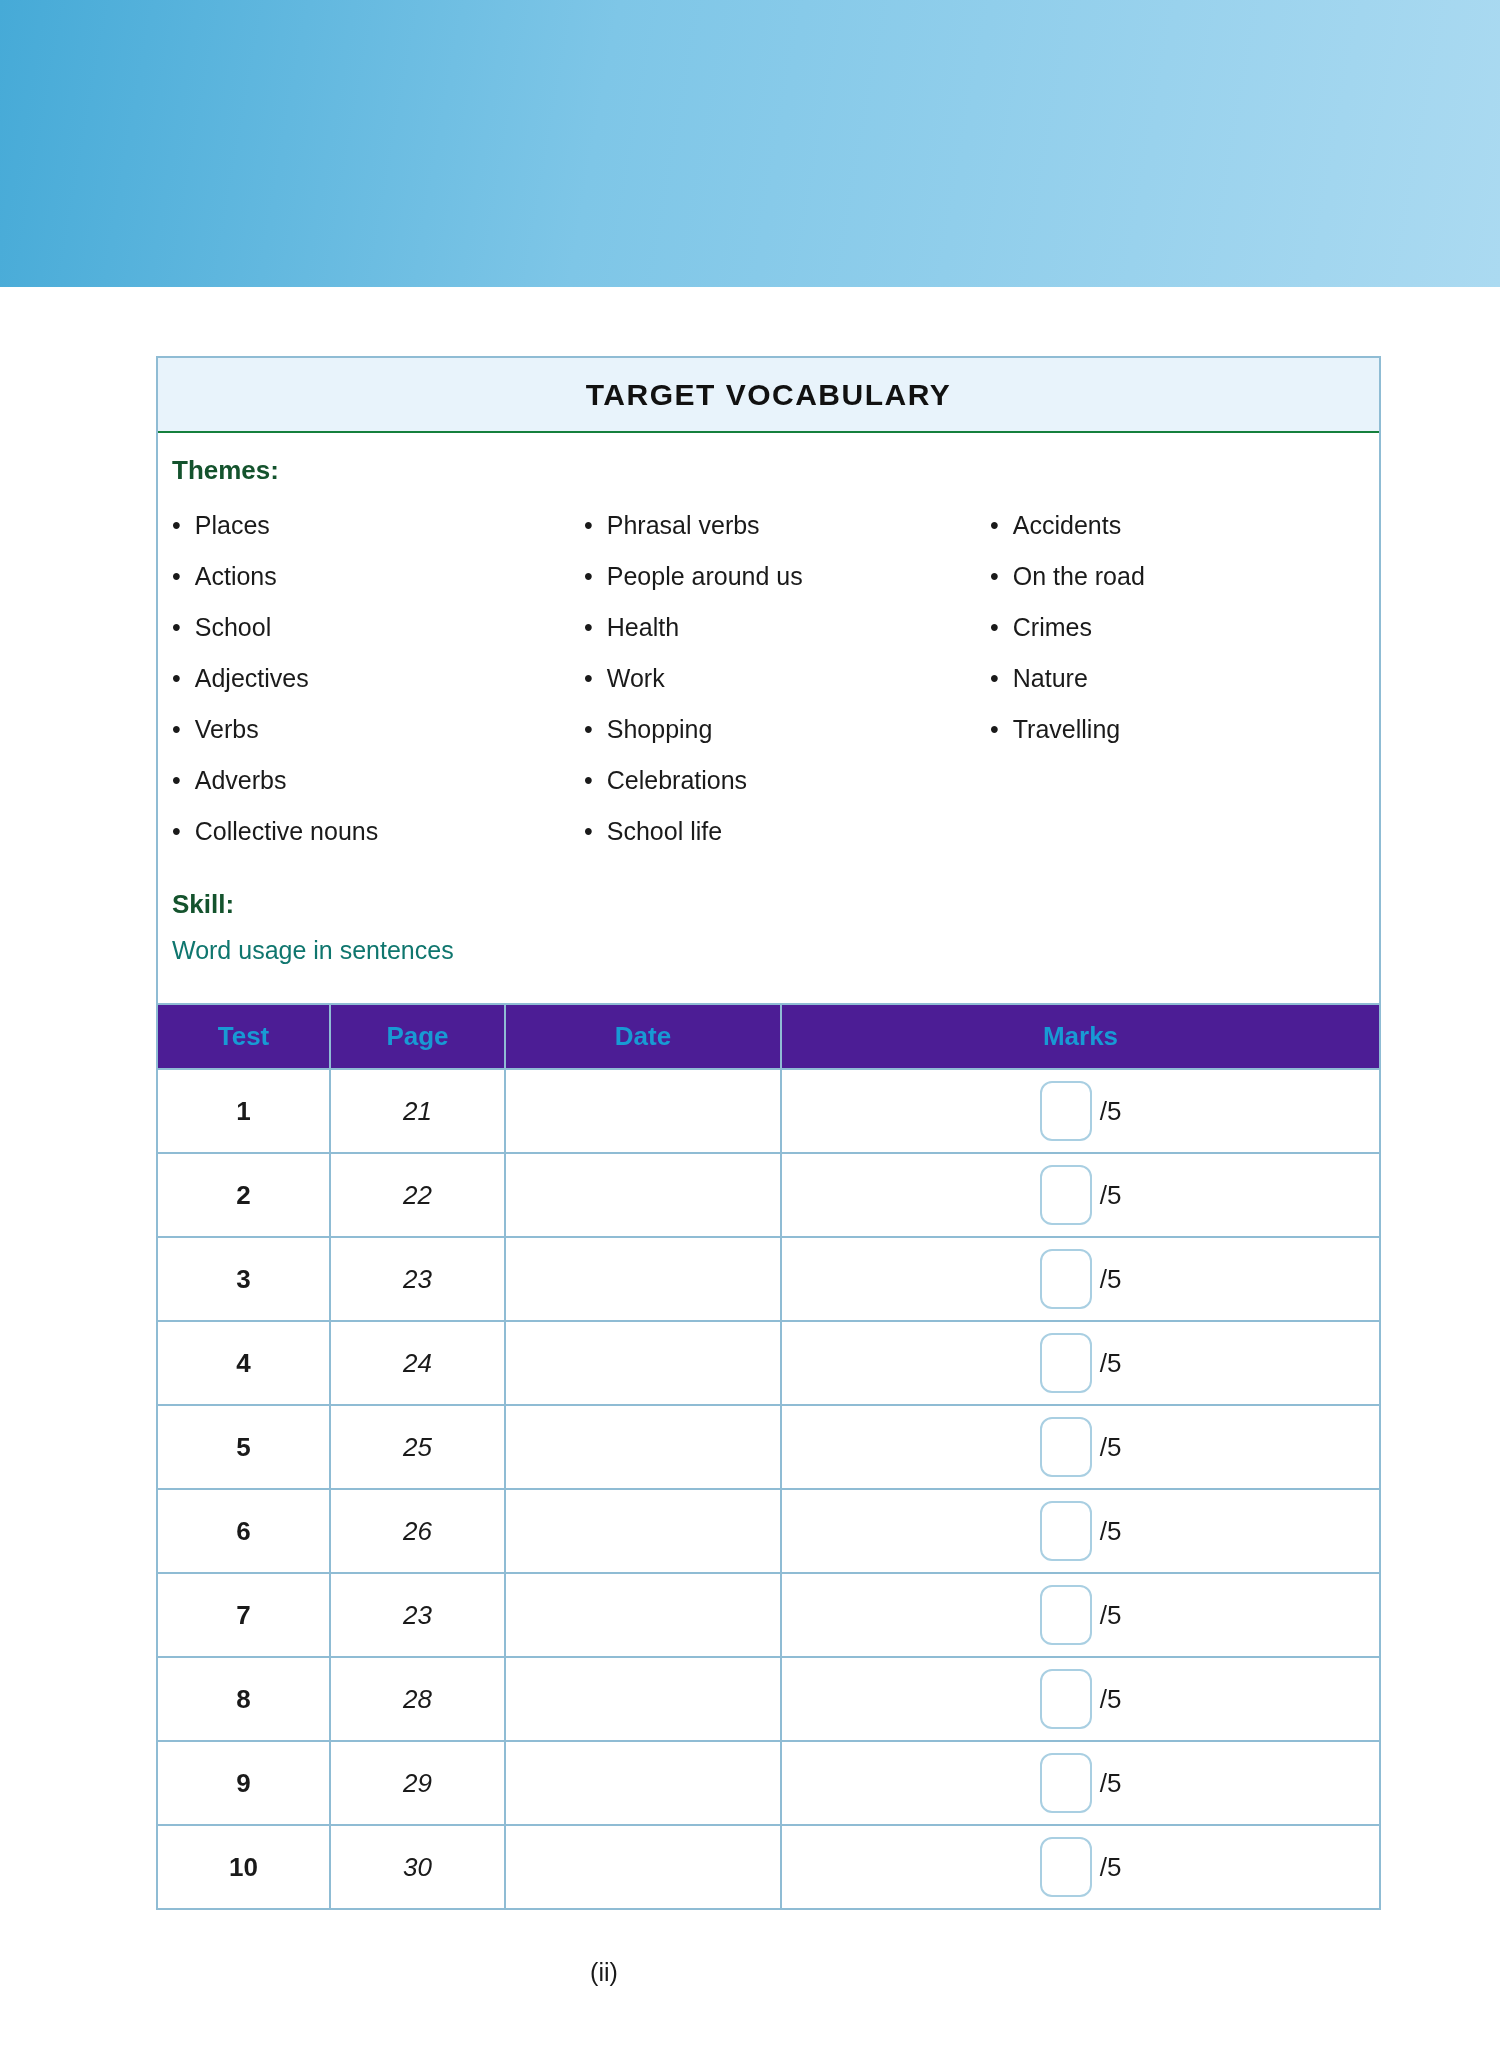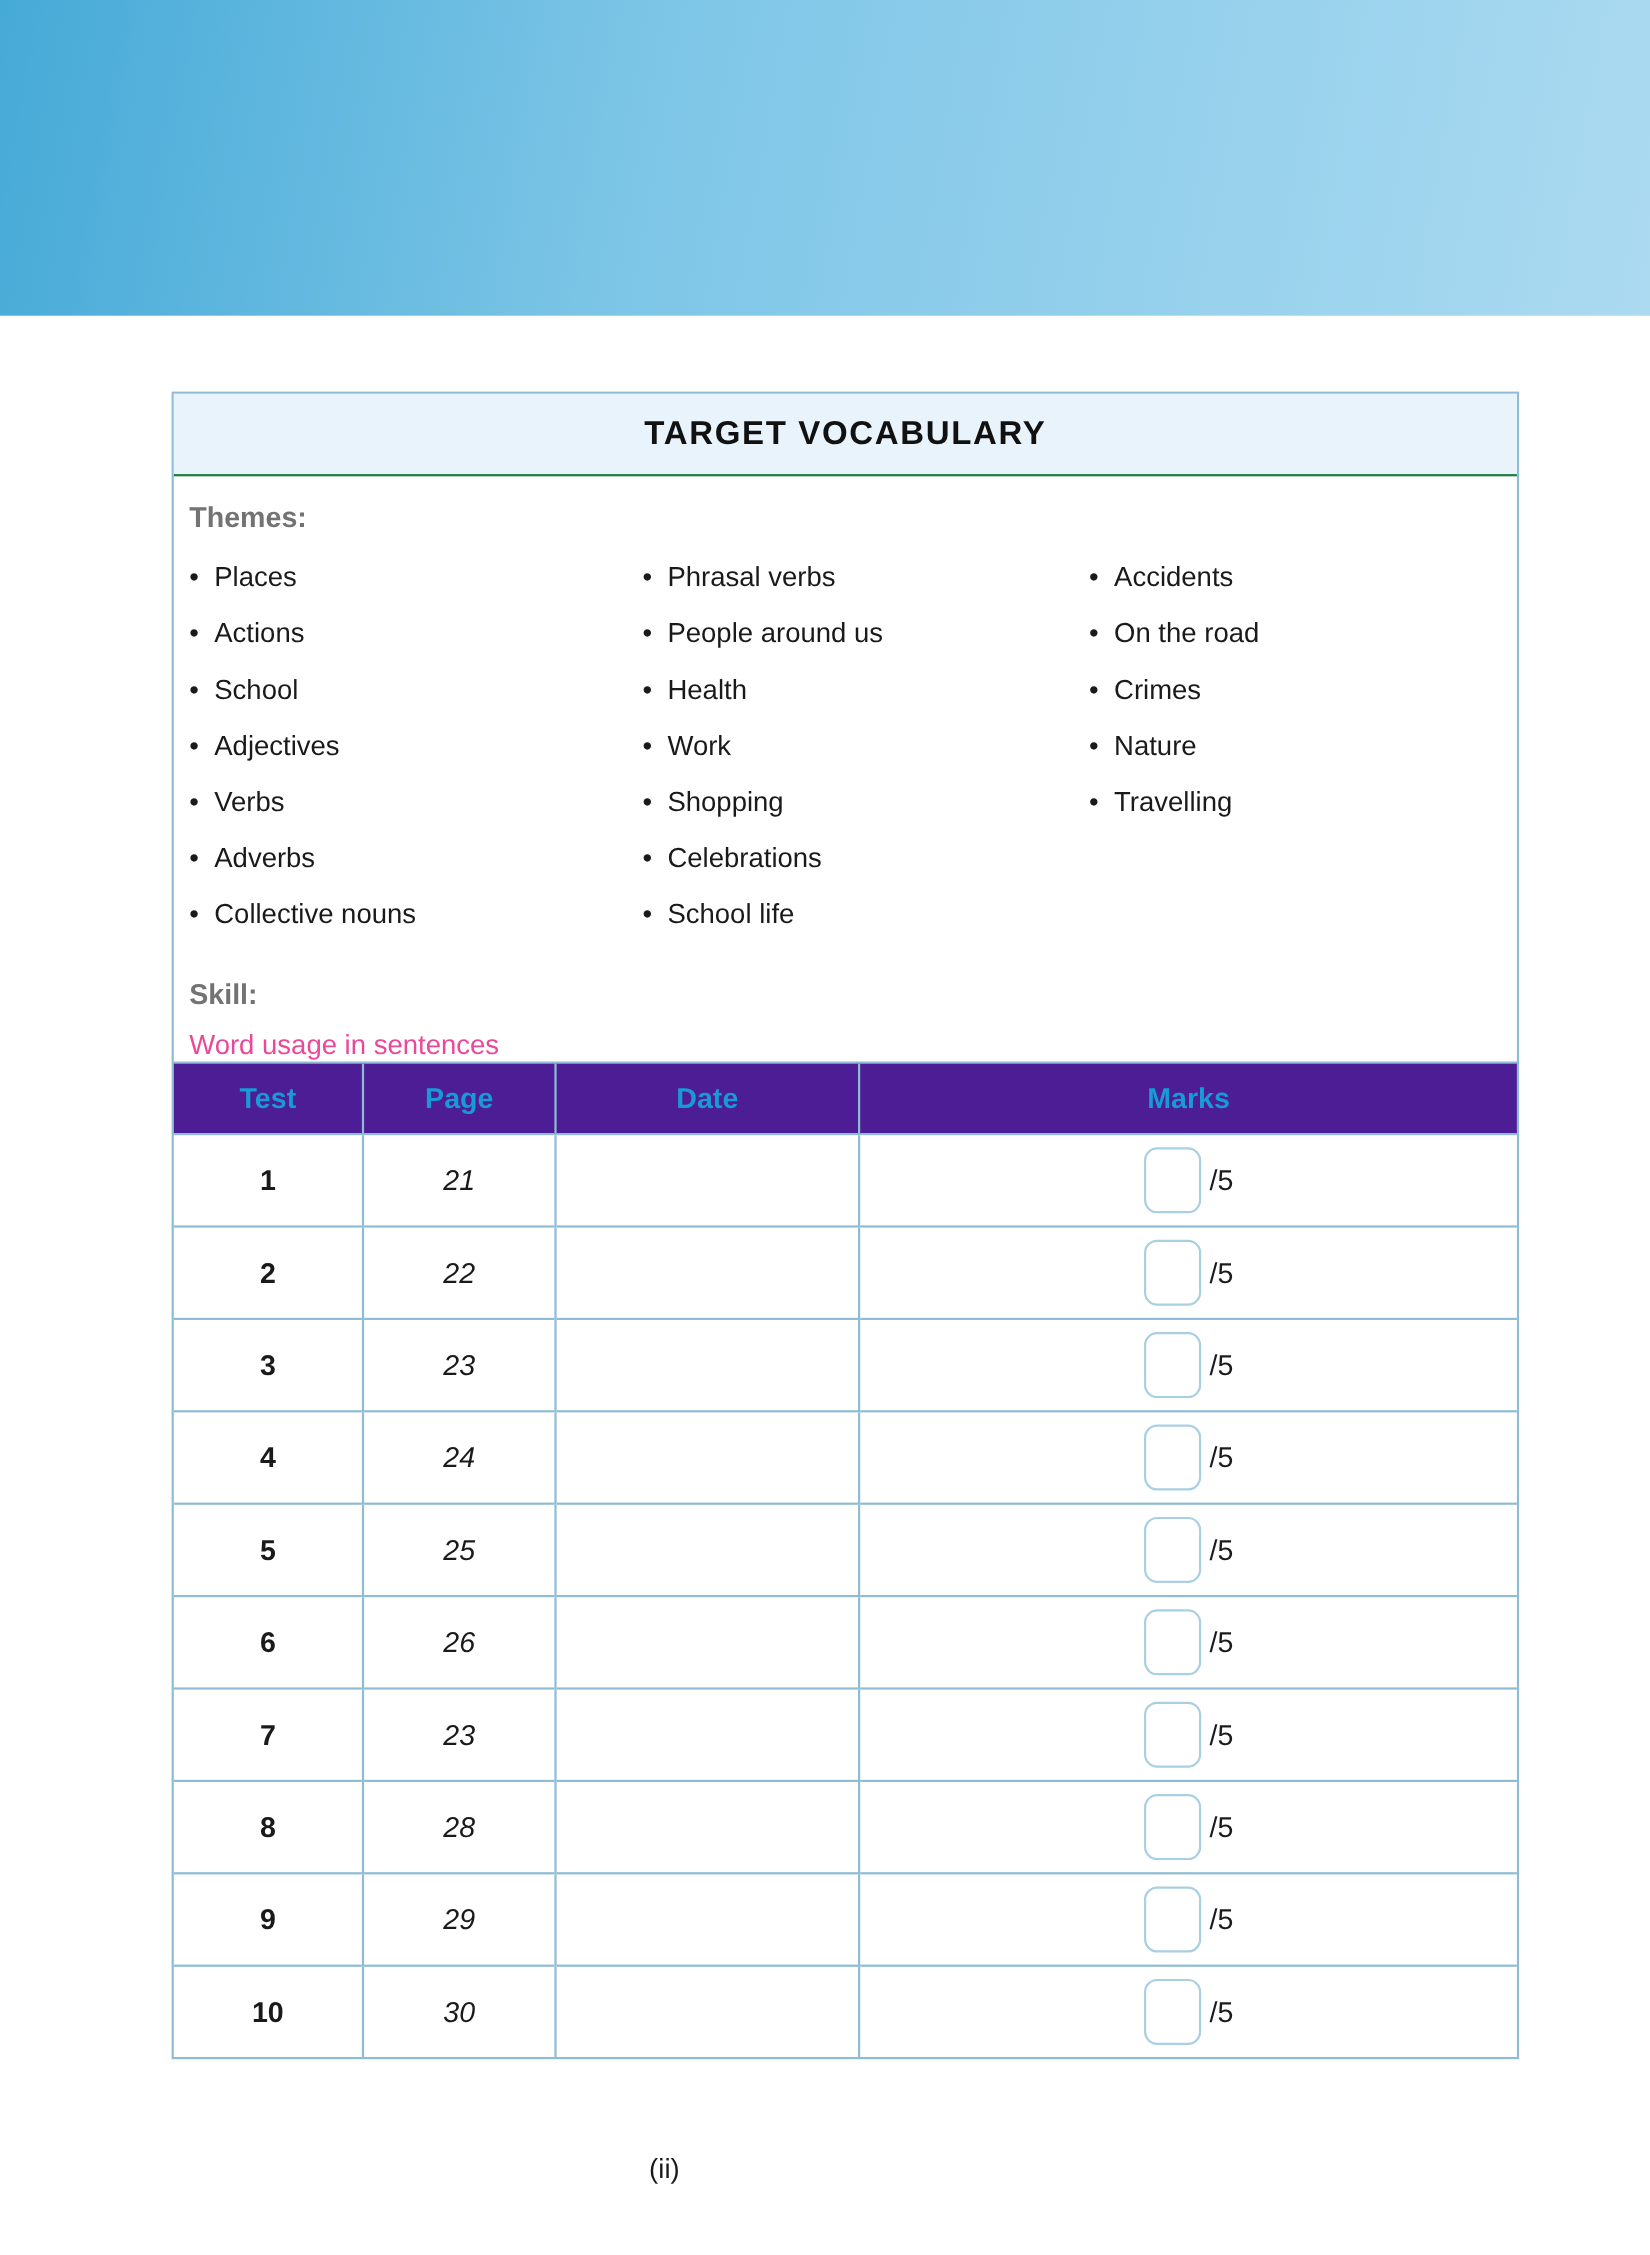--- a/index.html
+++ b/index.html
@@ -40,21 +40,21 @@
     font-size: 30px;
     letter-spacing: 1.5px;
     color: #111111;
   }
 
   .card-body {
     padding: 22px 20px 0 14px;
   }
 
   .section-label {
-    color: #737373;
+    color: #14532d;
     font-weight: bold;
     font-size: 26px;
   }
 
   .theme-columns {
     display: grid;
     grid-template-columns: 412px 406px 1fr;
     margin-top: 14px;
   }
 
@@ -74,22 +74,23 @@
 
   .bullet {
     margin-right: 14px;
     color: #1a1a1a;
   }
 
   .skill-label { margin-top: 32px; }
 
   .skill-text {
     font-size: 25px;
-    color: #ec4899;
+    color: #0f766e;
     margin-top: 16px;
+    margin-bottom: 38px;
   }
 
   table.score-table {
     width: calc(100% + 0px);
     border-collapse: collapse;
     table-layout: fixed;
   }
 
   table.score-table th,
   table.score-table td {

